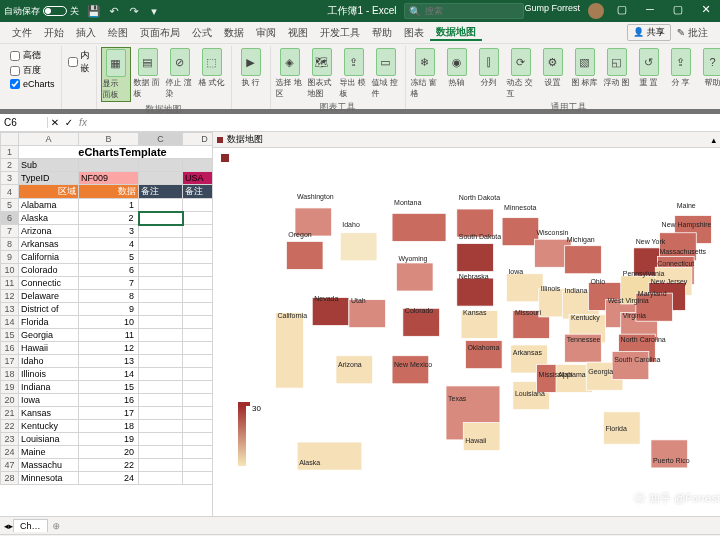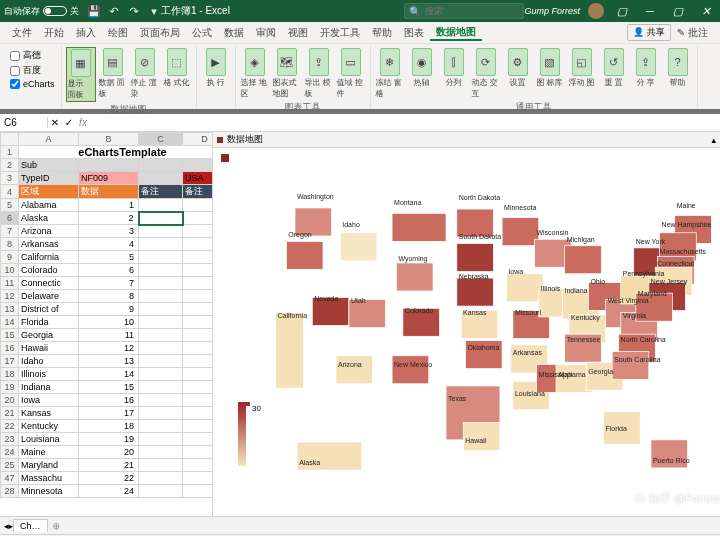--- a/index.html
+++ b/index.html
@@ -3,25 +3,25 @@
 <meta charset="utf-8">
 <style>
 * { margin: 0; padding: 0; box-sizing: border-box; font-family: "Microsoft YaHei", Arial, sans-serif; }
 body { width: 720px; height: 536px; background: #fff; overflow: hidden; font-size: 10px; }
 .titlebar { height: 22px; background: #185c37; color: #fff; display: flex; align-items: center; padding: 0 4px; }
 .titlebar .autosave { display: flex; align-items: center; gap: 3px; font-size: 9px; }
 .titlebar .toggle { width: 24px; height: 10px; border: 1px solid #fff; border-radius: 5px; position: relative; }
 .titlebar .toggle::after { content: ""; position: absolute; width: 6px; height: 6px; background: #fff; border-radius: 50%; top: 1px; left: 1px; }
 .titlebar .qat { display: flex; gap: 6px; margin-left: 8px; }
 .titlebar .qat span { width: 14px; height: 14px; display: flex; align-items: center; justify-content: center; font-size: 11px; opacity: 0.9; }
-.titlebar .center { flex: 1; display: flex; align-items: center; justify-content: space-between; gap: 8px; }
+.titlebar .center { flex: 1; display: flex; align-items: center; justify-content: flex-end; gap: 8px; }
 .titlebar .title { font-size: 10px; }
 .titlebar .search { width: 120px; height: 16px; background: #2d6a4a; border: 1px solid #3a7a58; border-radius: 2px; display: flex; align-items: center; padding: 0 4px; gap: 3px; }
 .titlebar .search input { background: transparent; border: 0; color: #cde; font-size: 9px; width: 100%; outline: none; }
-.titlebar .right { display: flex; align-items: center; gap: 8px; font-size: 9px; font-style: italic; }
+.titlebar .right { display: flex; align-items: flex-start; gap: 8px; font-size: 9px; }
 .titlebar .right .winbtn { width: 20px; text-align: center; font-size: 11px; }
 .tabs { height: 22px; background: #f3f2f1; display: flex; align-items: center; padding: 0 6px; font-size: 10px; border-bottom: 1px solid #e1dfdd; }
 .tabs .tab { padding: 0 6px; color: #444; }
 .tabs .tab.active { color: #0f7b3e; border-bottom: 2px solid #0f7b3e; font-weight: bold; }
 .tabs .spacer { flex: 1; }
 .tabs .share { border: 1px solid #bbb; padding: 1px 5px; border-radius: 2px; font-size: 9px; }
 .ribbon { height: 70px; background: #f3f2f1; border-bottom: 5px solid #737373; display: flex; padding: 2px 4px 0; }
 .ribbon .group { border-right: 1px solid #e1dfdd; padding: 1px 4px; display: flex; flex-direction: column; }
 .ribbon .group .items { flex: 1; display: flex; gap: 2px; align-items: flex-start; }
 .ribbon .group .label { font-size: 9px; color: #666; text-align: center; padding-top: 1px; }
@@ -41,21 +41,21 @@
 .sheet table { border-collapse: collapse; width: 100%; table-layout: fixed; }
 .sheet th, .sheet td { border: 1px solid #d4d4d4; font-size: 9px; padding: 0 2px; height: 13px; white-space: nowrap; overflow: hidden; }
 .sheet th { background: #f3f2f1; font-weight: normal; color: #555; }
 .sheet .rowh { width: 18px; text-align: center; background: #f3f2f1; }
 .sheet .colh { text-align: center; }
 .sheet .sel-col { background: #d2d2d2; }
 .sheet .sel-row { background: #d2d2d2; }
 .sheet .sel-cell { border: 2px solid #217346 !important; }
 .sheet .title-cell { font-weight: bold; text-align: center; font-size: 11px; }
 .sheet .hdr-blue { background: #3a4a5c; color: #fff; text-align: left; }
-.sheet .hdr-orange { background: #ed7d31; color: #fff; text-align: left; }
+.sheet .hdr-orange { background: #ed7d31; color: #fff; text-align: right; }
 .sheet .num { text-align: right; padding-right: 4px; }
 .mappane { flex: 1; border-left: 1px solid #d4d4d4; display: flex; flex-direction: column; background: #fff; }
 .mappane .paneheader { height: 16px; background: #f3f2f1; border-bottom: 1px solid #d4d4d4; display: flex; align-items: center; padding: 0 4px; font-size: 9px; justify-content: space-between; }
 .mappane .paneheader .dot { width: 6px; height: 6px; background: #8b2a2a; margin-right: 4px; }
 .mappane .maparea { flex: 1; position: relative; overflow: hidden; }
 .mappane svg { width: 100%; height: 100%; }
 .mappane .state-label { position: absolute; font-size: 7px; color: #222; pointer-events: none; }
 .mappane .legend { position: absolute; left: 25px; bottom: 40px; width: 12px; height: 70px; }
 .mappane .legend-bar { width: 8px; height: 60px; background: linear-gradient(to bottom, #a02c2c, #f5e6b8); }
 .mappane .legend-top { position: absolute; left: 0; top: -4px; width: 12px; height: 4px; background: #a02c2c; }
@@ -130,20 +130,28 @@
           <input type="checkbox" style="">
           <span>百度</span>
         </label>
       <label class="chk">
           <input type="checkbox" checked="" style="">
           <span>eCharts</span>
         </label>
     </div>
   </div>
   <div class="group">
+    <div class="chkgrp">
+      <label class="chk">
+          <input type="checkbox" style="">
+          <span>内嵌</span>
+        </label>
+    </div>
+  </div>
+  <div class="group">
     <div class="items">
       <div class="btn large sel">
           <div class="icon">▦</div>
           <span>显示
 面板</span>
         </div>
       <div class="btn large">
           <div class="icon">▤</div>
           <span>数据
 面板</span>
@@ -277,21 +285,21 @@
             <td style="background:#d9d9d9">Sub</td>
             <td style="background:#d9d9d9"></td>
             <td style="background:#d9d9d9"></td>
             <td style="background:#d9d9d9"></td>
           </tr>
           <tr>
             <th class="rowh">3</th>
             <td style="background:#d9d9d9">TypeID</td>
             <td style="background:#fca5a5">NF009</td>
             <td style="background:#d9d9d9"></td>
-            <td style="background:#b91c1c">USA</td>
+            <td style="background:#be185d">USA</td>
           </tr>
           <tr>
             <th class="rowh">4</th>
             <td class="hdr-orange">区域</td>
             <td class="hdr-orange">数据</td>
             <td class="hdr-blue">备注</td>
             <td class="hdr-blue">备注</td>
           </tr>
           <tr>
             <th class="rowh ">5</th>
@@ -423,27 +431,20 @@
             <th class="rowh ">23</th>
             <td>Louisiana</td>
             <td class="num">19</td>
             <td class=""></td>
             <td></td>
           </tr>
           <tr>
             <th class="rowh ">24</th>
             <td>Maine</td>
             <td class="num">20</td>
-            <td class=""></td>
-            <td></td>
-          </tr>
-          <tr>
-            <th class="rowh ">25</th>
-            <td>Maryland</td>
-            <td class="num">21</td>
             <td class=""></td>
             <td></td>
           </tr>
           <tr>
             <th class="rowh ">47</th>
             <td>Massachu</td>
             <td class="num">22</td>
             <td class=""></td>
             <td></td>
           </tr>

